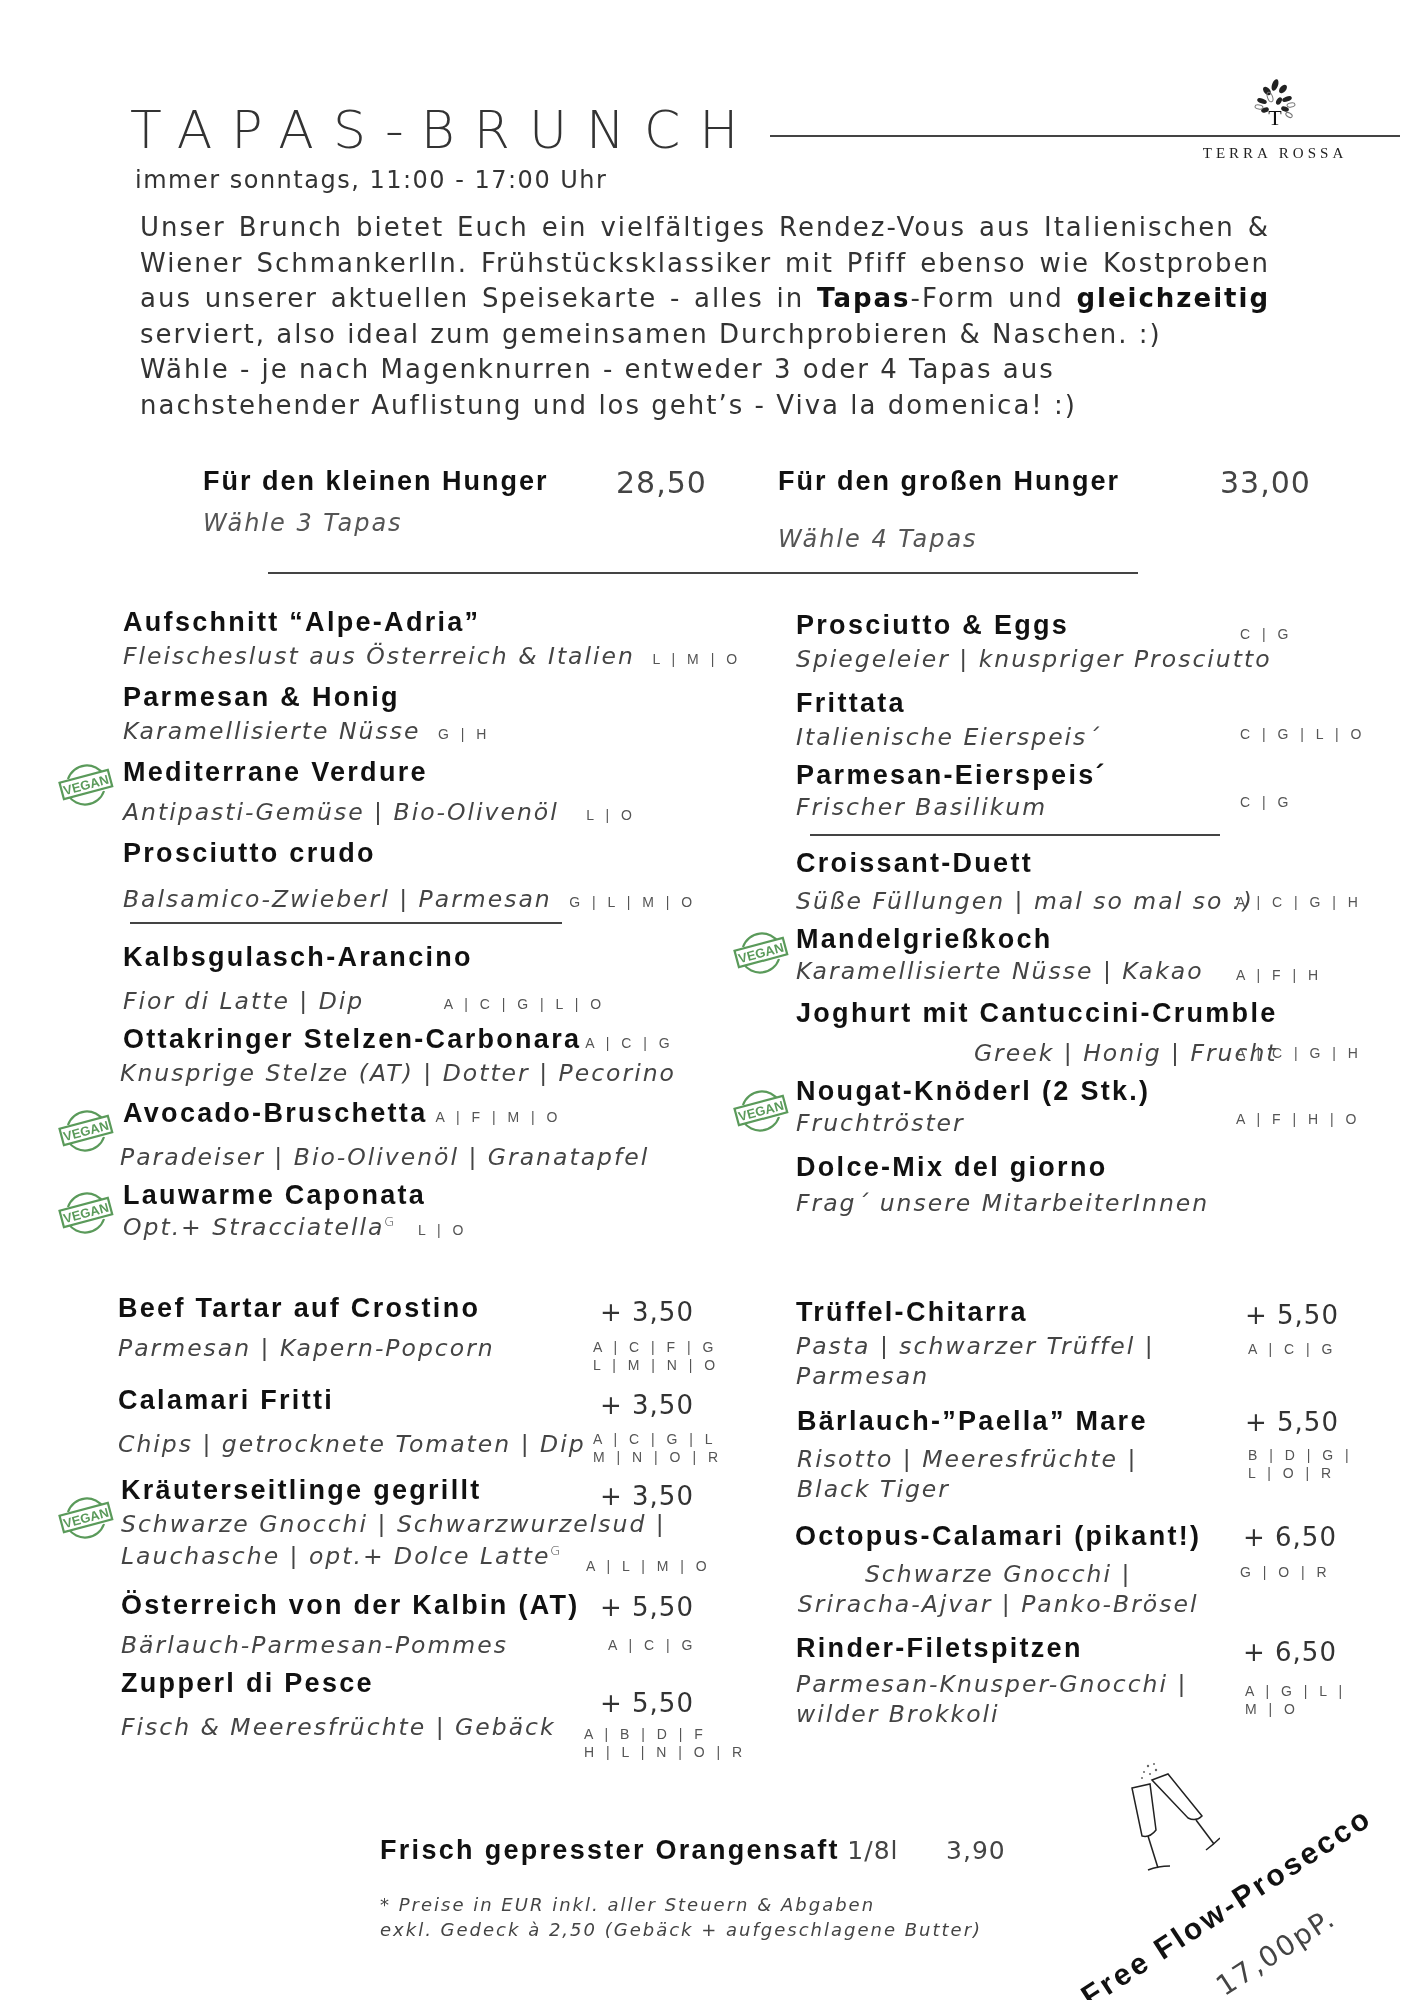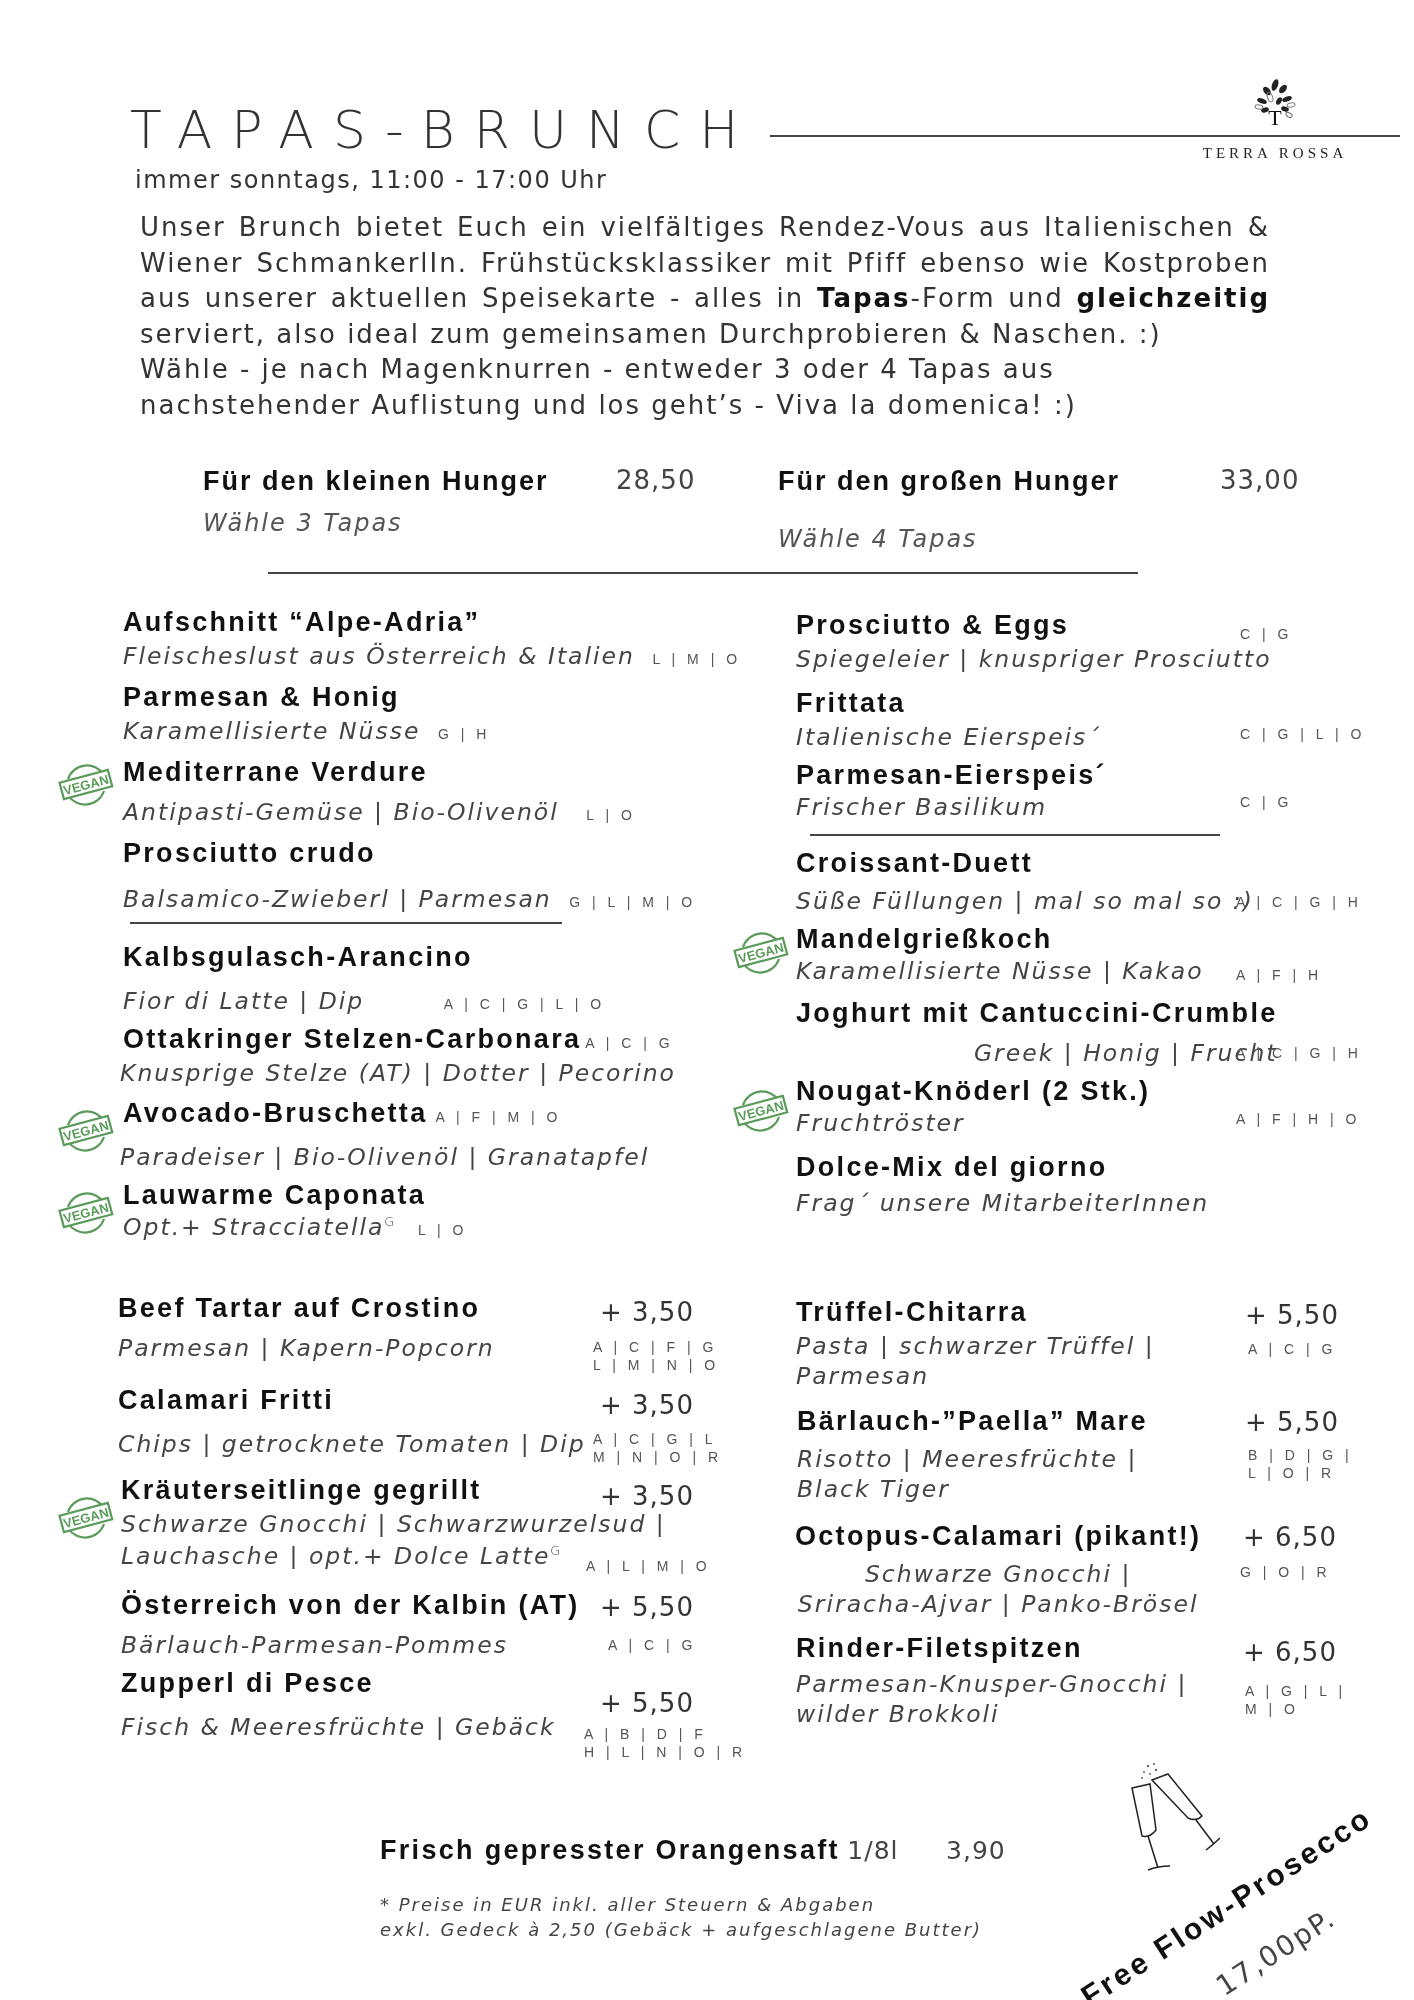--- a/index.html
+++ b/index.html
@@ -8,21 +8,21 @@
   .abs { position: absolute; }
   .title { left: 130px; top: 100px; font-size: 52px; letter-spacing: 19px; color: #333; font-weight: 400; font-family: "DejaVu Sans", sans-serif; font-weight: 300; }
   .subtitle { left: 135px; top: 166px; font-size: 24px; letter-spacing: 1.5px; color: #333; font-family: "DejaVu Sans", sans-serif; }
   .rule { position: absolute; height: 2px; background: #444; }
   .logo { left: 1180px; top: 75px; width: 190px; text-align: center; }
   .logo-name { font-family: "Liberation Serif", serif; font-size: 15px; letter-spacing: 4px; color: #222; margin-top: 6px; }
   .intro { left: 140px; top: 210px; width: 1130px; font-size: 26px; line-height: 35.5px; color: #333; letter-spacing: 2px; font-family: "DejaVu Sans", sans-serif; text-align: justify; }
   .intro p { margin: 0; }
   .intro b { color: #111; }
   .offer-title { font-weight: 700; font-size: 27px; letter-spacing: 2px; color: #111; }
-  .offer-price { font-size: 26px; color: #444; letter-spacing: 1px; font-family: "DejaVu Sans", sans-serif; }
+  .offer-price { font-size: 30px; color: #444; letter-spacing: 1px; font-family: "DejaVu Sans", sans-serif; }
   .offer-sub { font-size: 24px; color: #555; letter-spacing: 2px; font-family: "DejaVu Sans", sans-serif; }
   .item { position: absolute; }
   .item-name { font-weight: 700; font-size: 27px; letter-spacing: 2.3px; color: #111; white-space: nowrap; }
   .item-desc { font-style: italic; font-size: 23.5px; letter-spacing: 2px; color: #444; white-space: nowrap; font-family: "DejaVu Sans", sans-serif; font-weight: 300; }
   .allergens { position: absolute; font-size: 14px; letter-spacing: 4px; color: #555; white-space: nowrap; line-height: 18px; }
   .price { position: absolute; font-size: 26px; color: #333; letter-spacing: 1px; white-space: nowrap; font-family: "DejaVu Sans", sans-serif; }
   sup { font-size: 13px; font-style: normal; }
   .vegan { position: absolute; width: 56px; height: 56px; }
   .footer-juice { left: 380px; top: 1835px; font-size: 27px; white-space: nowrap; }
   .footer-juice .n { font-weight: 700; letter-spacing: 2.3px; color: #111; }

